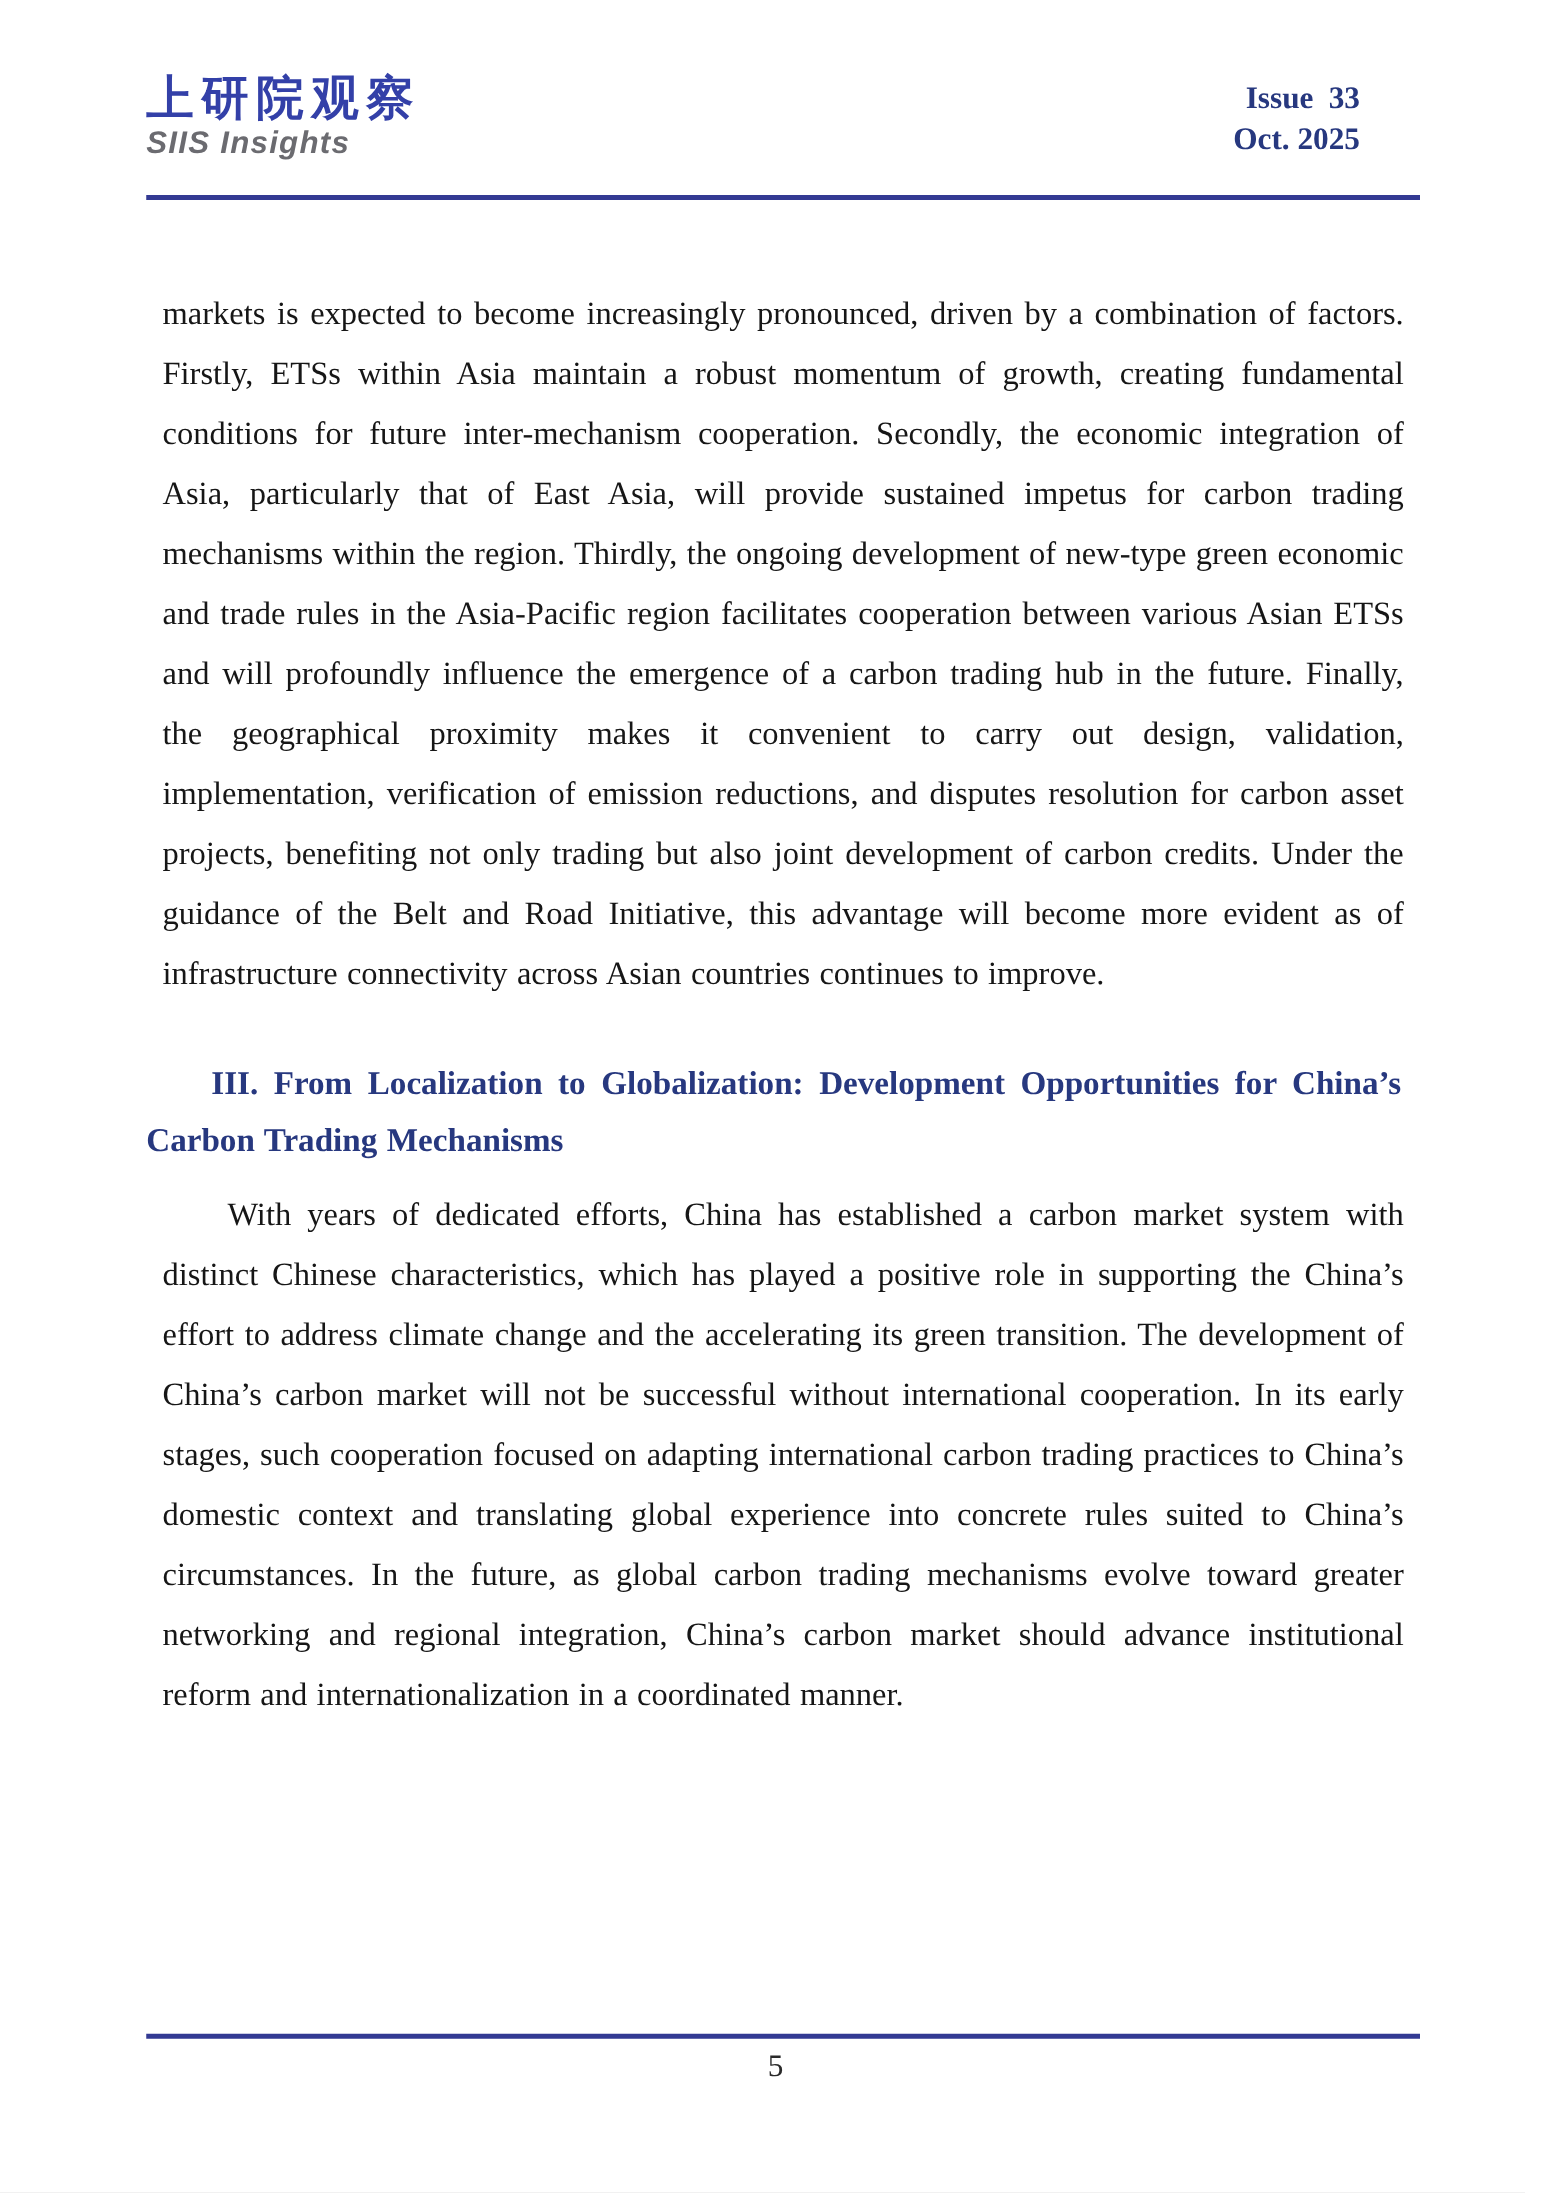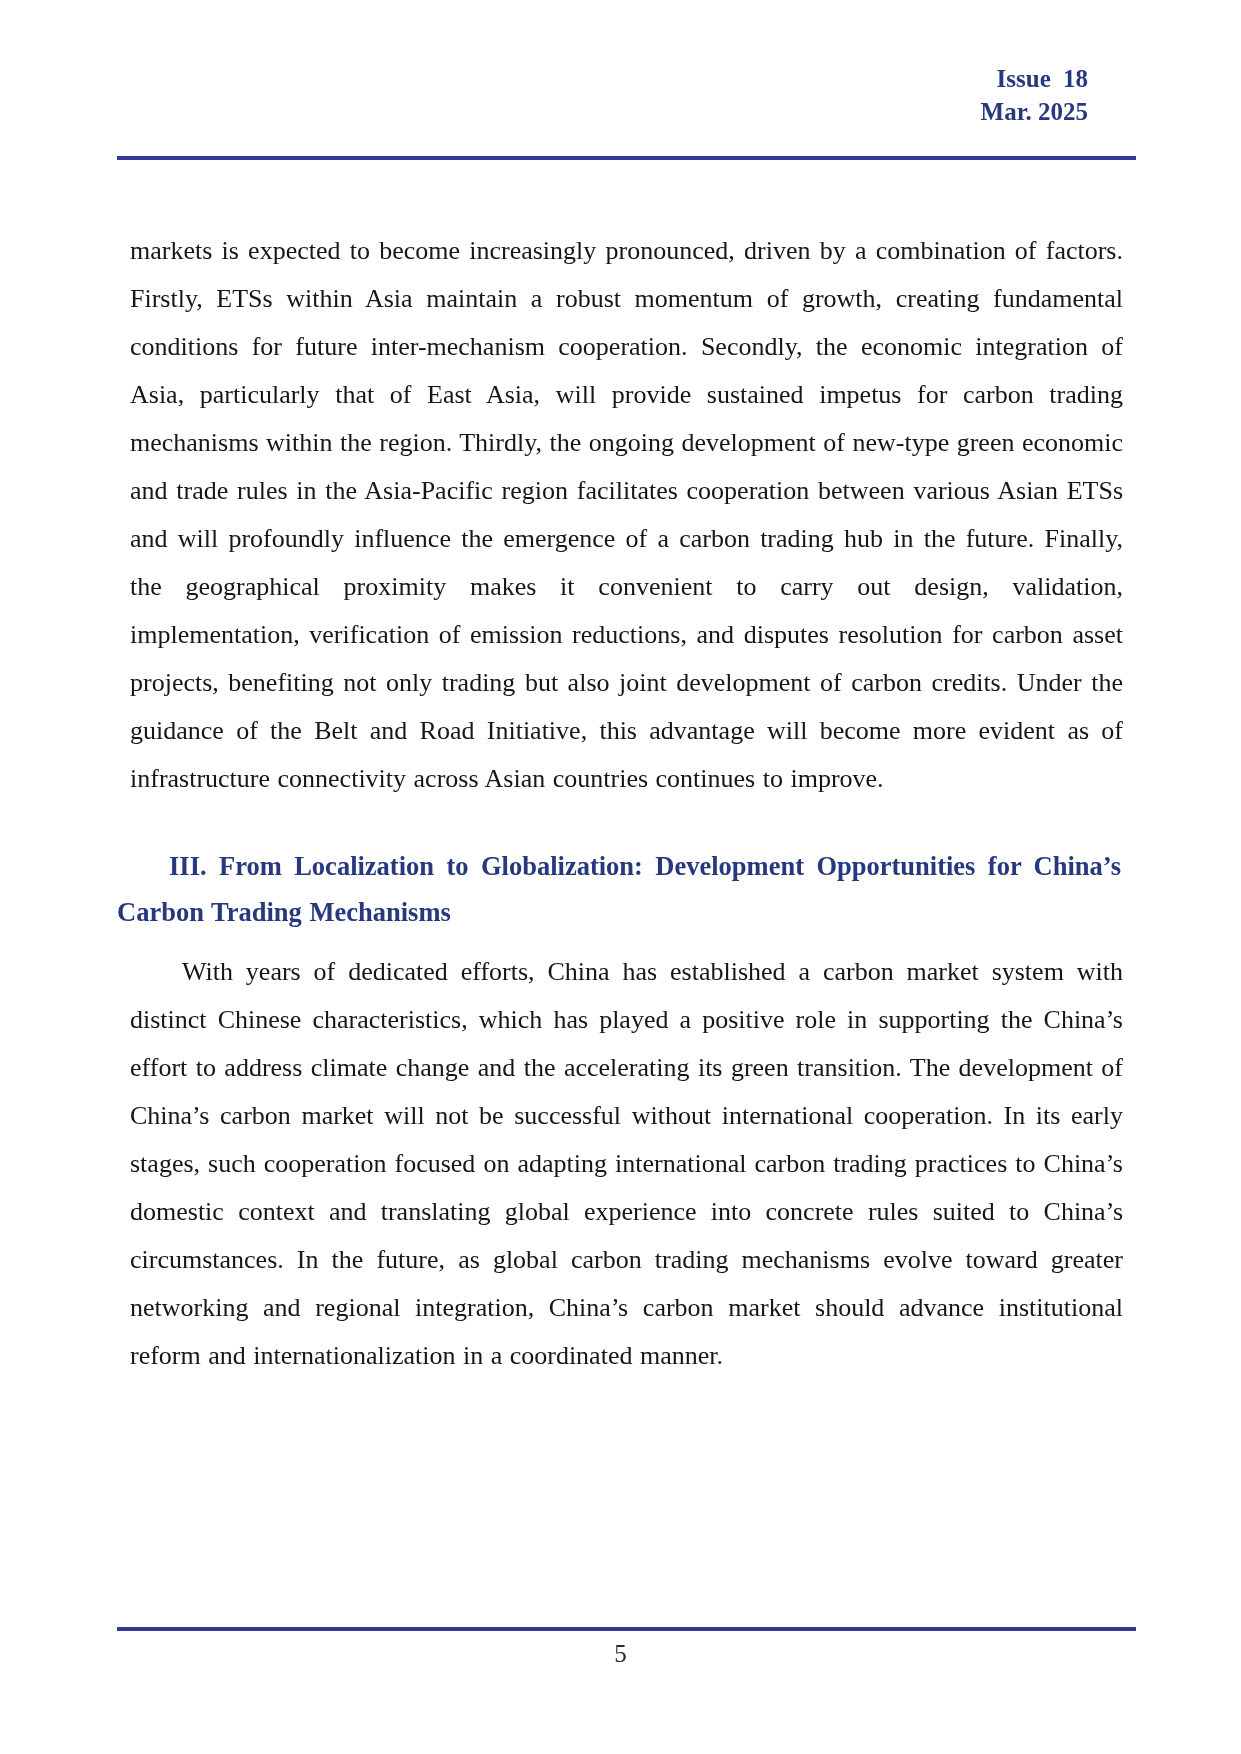--- a/index.html
+++ b/index.html
@@ -111,23 +111,27 @@
     font-size: 25px;
     color: #2a2a2a;
   }
 </style>
 </head>
 <body>
 
 <div class="page">
 
   <div class="header">
+    <div class="logo-block">
+      <div class="logo-cn">上研院观察</div>
+      <div class="logo-en">SIIS Insights</div>
+    </div>
     <div class="issue-block">
-      <div class="issue-line">Issue 18</div>
-      <div class="date-line">Mar. 2025</div>
+      <div class="issue-line">Issue 33</div>
+      <div class="date-line">Oct. 2025</div>
     </div>
   </div>
 
   <div class="rule top-rule"></div>
 
   <div class="article">
     <p class="continued">markets is expected to become increasingly pronounced, driven by a combination of factors. Firstly, ETSs within Asia maintain a robust momentum of growth, creating fundamental conditions for future inter-mechanism cooperation. Secondly, the economic integration of Asia, particularly that of East Asia, will provide sustained impetus for carbon trading mechanisms within the region. Thirdly, the ongoing development of new-type green economic and trade rules in the Asia-Pacific region facilitates cooperation between various Asian ETSs and will profoundly influence the emergence of a carbon trading hub in the future. Finally, the geographical proximity makes it convenient to carry out design, validation, implementation, verification of emission reductions, and disputes resolution for carbon asset projects, benefiting not only trading but also joint development of carbon credits. Under the guidance of the Belt and Road Initiative, this advantage will become more evident as of infrastructure connectivity across Asian countries continues to improve.</p>
     <h2 class="section-heading">III. From Localization to Globalization: Development Opportunities for China’s Carbon Trading Mechanisms</h2>
     <p class="indent">With years of dedicated efforts, China has established a carbon market system with distinct Chinese characteristics, which has played a positive role in supporting the China’s effort to address climate change and the accelerating its green transition. The development of China’s carbon market will not be successful without international cooperation. In its early stages, such cooperation focused on adapting international carbon trading practices to China’s domestic context and translating global experience into concrete rules suited to China’s circumstances. In the future, as global carbon trading mechanisms evolve toward greater networking and regional integration, China’s carbon market should advance institutional reform and internationalization in a coordinated manner.</p>
   </div>

